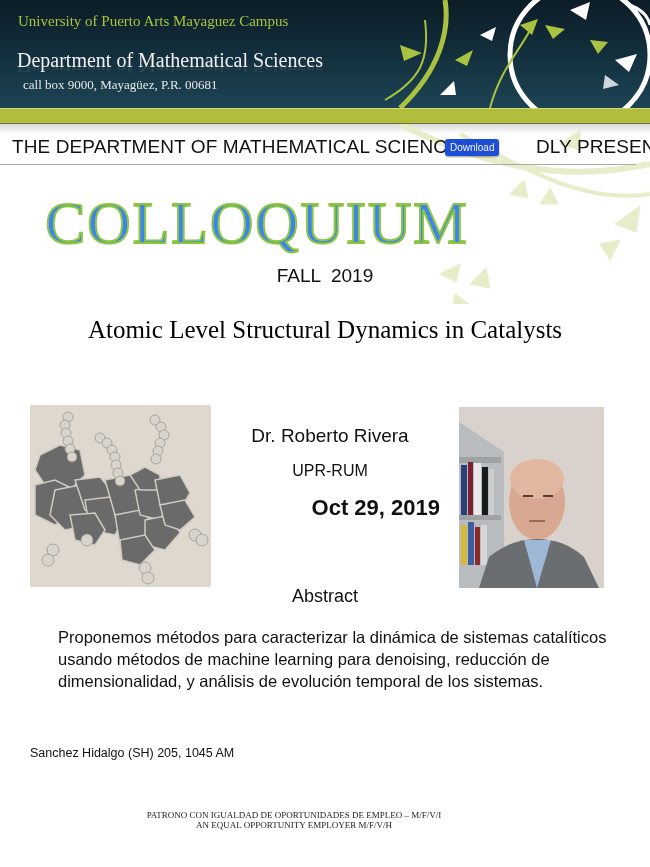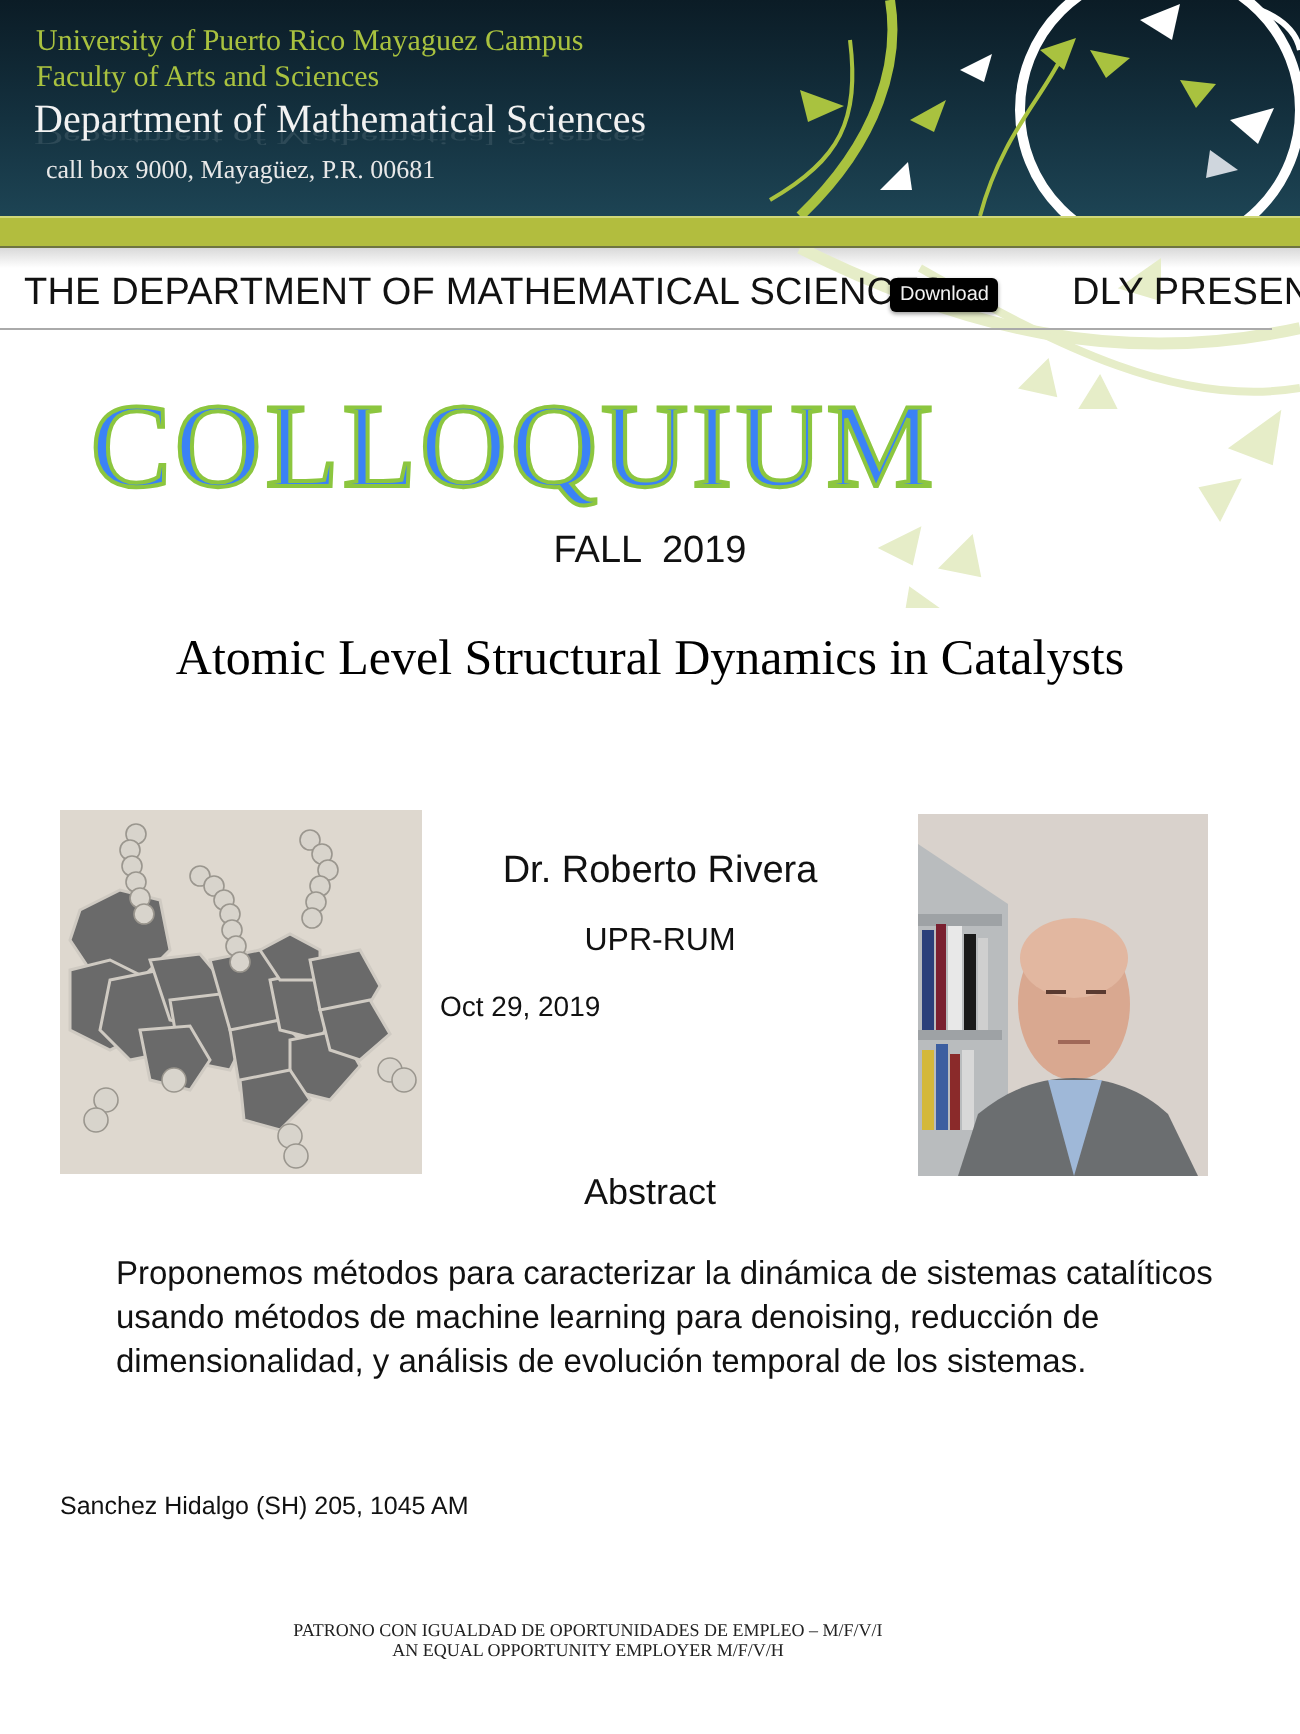--- a/index.html
+++ b/index.html
@@ -10,40 +10,39 @@
   .header .line2 { top:31px; }
   .header .line3 { position:absolute; left:17px; top:49px; font-family:"Liberation Serif", serif; color:#f2f2f2; font-size:20px; line-height:22px; }
   .header .line4 { position:absolute; left:23px; top:77px; font-family:"Liberation Serif", serif; color:#e8e8e8; font-size:13px; line-height:15px; }
   .header .reflect { position:absolute; left:17px; top:74px; font-family:"Liberation Serif", serif; color:rgba(255,255,255,0.10); font-size:20px; transform:scaleY(-0.5); transform-origin:top; }
   .header svg.deco { position:absolute; right:0; top:0; }
   .green-bar { position:absolute; left:0; top:108px; width:650px; height:14px; background:#b2bd3e; border-top:1px solid #d0d878; border-bottom:2px solid #6e7440; }
   .shadow-band { position:absolute; left:0; top:124px; width:650px; height:10px; background:linear-gradient(180deg,#d9d9d9,#ffffff); }
   svg.leaves { position:absolute; left:360px; top:124px; }
   .presents { position:absolute; left:12px; top:136px; font-size:19px; letter-spacing:0.1px; color:#111; white-space:nowrap; }
   .rule { position:absolute; left:0; top:164px; width:636px; height:1px; background:#aaa; }
-  .tooltip { position:absolute; left:445px; top:139px; background:#000000; color:#f2f2f2; font-size:10px; padding:3px 5px; border-radius:3px; box-shadow:0 1px 2px rgba(0,0,0,0.4); }
+  .tooltip { position:absolute; left:445px; top:139px; background:#1d4ed8; color:#f2f2f2; font-size:10px; padding:3px 5px; border-radius:3px; box-shadow:0 1px 2px rgba(0,0,0,0.4); }
   .colloquium { position:absolute; left:0; width:514px; top:188px; text-align:center; font-family:"Liberation Serif", serif; font-size:60px; letter-spacing:2px; color:#3b82f6; -webkit-text-stroke:2px #8cc63f; line-height:70px; }
   .fall { position:absolute; left:0; width:650px; top:265px; text-align:center; font-size:19px; color:#111; }
   .title { position:absolute; left:60px; width:530px; top:313px; text-align:center; font-family:"Liberation Serif", serif; font-weight:normal; font-size:25px; line-height:34px; color:#000; }
   .molecule { position:absolute; left:30px; top:405px; width:181px; height:182px; background:#ded8cf; }
   .speaker-name { position:absolute; left:220px; width:220px; top:425px; text-align:center; font-size:19px; }
   .affil { position:absolute; left:220px; width:220px; top:462px; text-align:center; font-size:16px; }
-  .date { position:absolute; left:220px; width:220px; top:495px; text-align:left; font-size:14px; }
+  .date { position:absolute; left:220px; width:220px; top:495px; text-align:right; font-size:22px;font-weight:bold; }
   .photo { position:absolute; left:459px; top:407px; width:145px; height:181px; background:#d7d1cc; overflow:hidden; }
   .abstract-h { position:absolute; left:0; width:650px; top:586px; text-align:center; font-size:18px; }
   .abstract { position:absolute; left:38px; width:600px; top:626px; font-size:16.5px; line-height:22px;margin-left:20px; }
   .venue { position:absolute; left:30px; top:745px; font-size:12.5px; line-height:17px; }
   .eeo { position:absolute; left:0; width:588px; top:810px; text-align:center; font-family:"Liberation Serif", serif; font-size:9px; line-height:10px; color:#222; }
 </style>
 </head>
 <body>
 
 <div class="header">
-  <div class="line1">University of Puerto Rico Mayaguez Campus</div>
-  <div class="line2">Faculty of Arts and Sciences</div>
+  <div class="line1">University of Puerto Arts Mayaguez Campus</div>
   <div class="line3">Department of Mathematical Sciences</div>
   <div class="reflect">Department of Mathematical Sciences</div>
   <div class="line4">call box 9000, Mayagüez, P.R. 00681</div>
   <svg class="deco" width="270" height="108" viewBox="0 0 270 108">
     <path d="M20 108 C 60 70, 70 30, 65 0" stroke="#a9c23f" stroke-width="5" fill="none"></path>
     <path d="M5 100 C 40 80, 50 60, 45 20" stroke="#a9c23f" stroke-width="2" fill="none"></path>
     <circle cx="200" cy="55" r="70" stroke="#ffffff" stroke-width="5" fill="none"></circle>
     <path d="M110 108 C 120 70, 140 50, 150 30" stroke="#a9c23f" stroke-width="2" fill="none"></path>
     <path d="M75 60 l 18 -10 l -6 16 z" fill="#a9c23f"></path>
     <path d="M100 35 l 16 -8 l -4 14 z" fill="#ffffff"></path>

